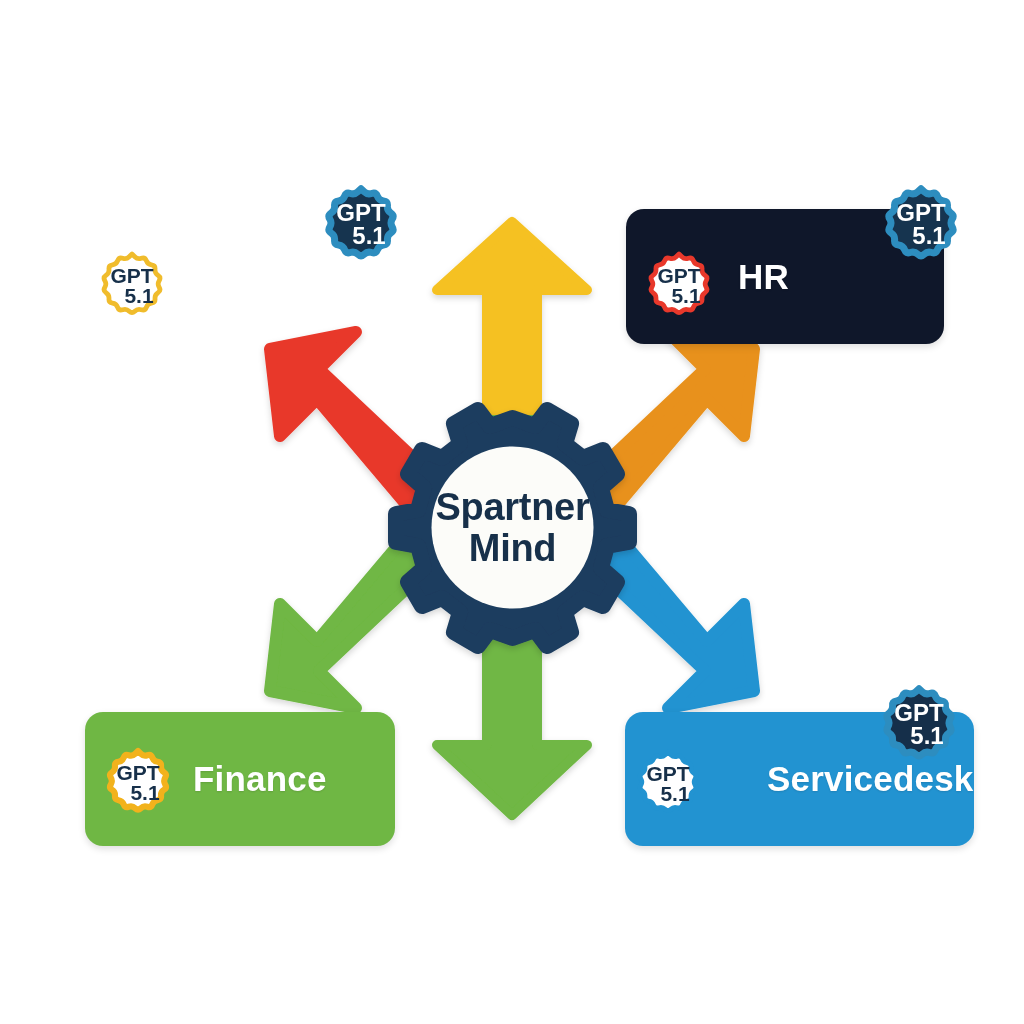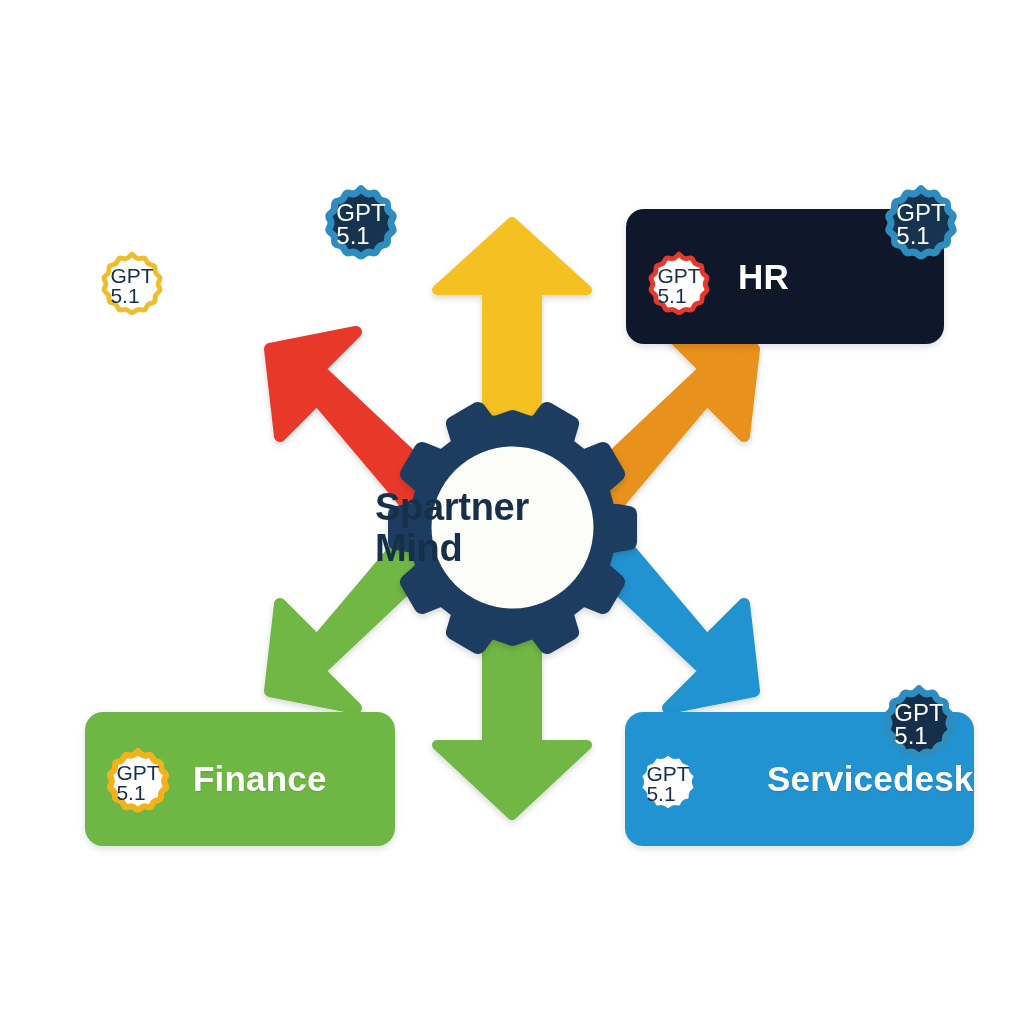--- a/index.html
+++ b/index.html
@@ -51,23 +51,23 @@
   
   .badge {
     position: absolute;
     display: flex;
     align-items: center;
     justify-content: center;
   }
   .badge svg { position: absolute; inset: 0; overflow: visible; }
   .badge-text {
     position: relative;
-    text-align: left;
+    text-align: right;
     line-height: 0.95;
-    font-weight: normal;
+    font-weight: bold;
     pointer-events: none;
   }
   .badge-text .g { display: block; }
   .badge-text .v { display: block; }
 
   
   .badge-inner { width: 68px; height: 72px; }
   .badge-inner .badge-text { font-size: 21px; color: #17304A; }
 
   #badge-marketing-inner { left: 98px;  top: 250px; }
@@ -91,21 +91,21 @@
     width: 275px;
     height: 275px;
   }
   #hub svg { width: 275px; height: 275px; overflow: visible; }
   #hub-text {
     position: absolute;
     left: 0; top: 0;
     width: 275px; height: 275px;
     display: flex;
     flex-direction: column;
-    align-items: flex-start;
+    align-items: center;
     justify-content: center;
     pointer-events: none;
   }
   #hub-text span {
     display: block;
     color: #17304A;
     font-size: 38px;
     font-weight: bold;
     line-height: 1.06;
     letter-spacing: -0.3px;

